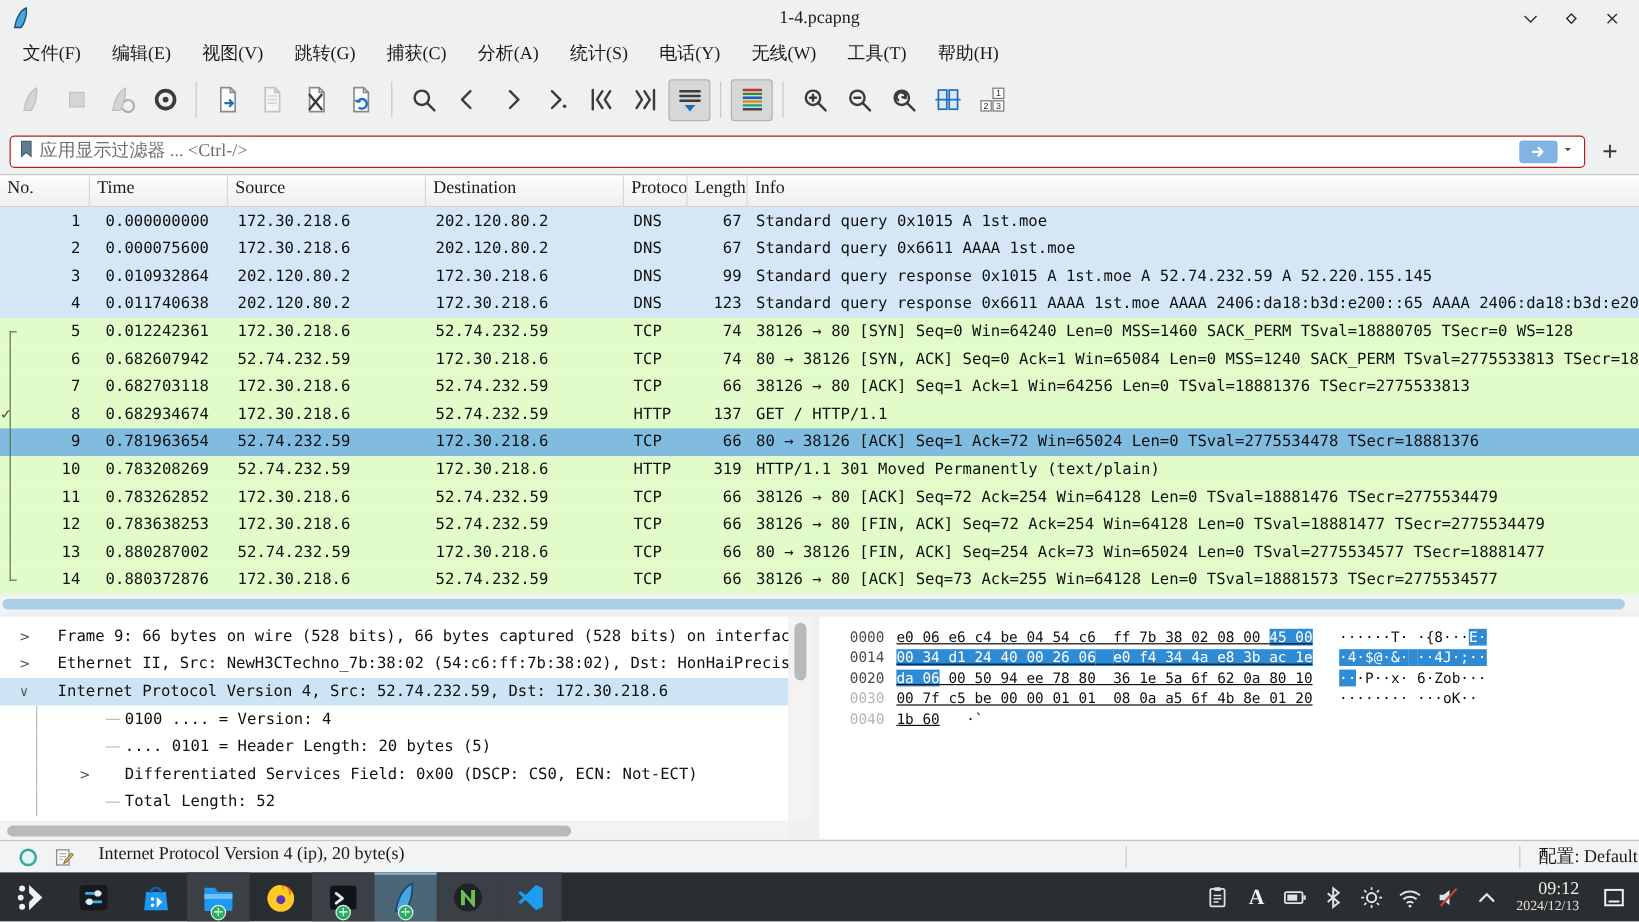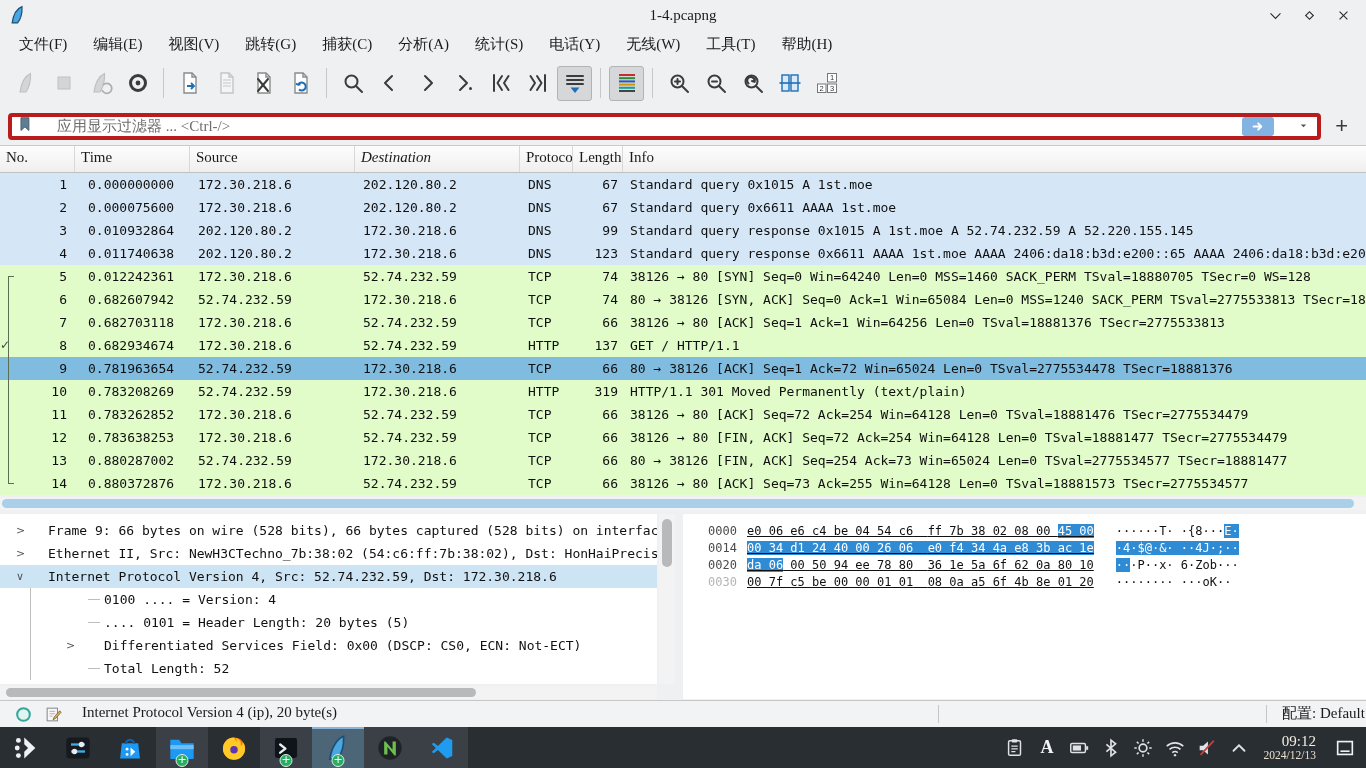--- a/index.html
+++ b/index.html
@@ -20,21 +20,21 @@
 
   
   .toolbar { position:absolute; top:58px; left:0; right:0; height:50px; display:flex; align-items:center; padding-left:8px; }
   .tbtn { width:35px; height:35px; display:flex; align-items:center; justify-content:center; border-radius:3px; margin:0 1px; border:1px solid transparent; }
   .tbtn.pressed { background:#d6d7d9; border-color:#b2b3b5; }
   .tbtn.disabled { opacity:.42; filter:grayscale(1); }
   .tsep { width:1px; height:30px; background:#c6c7c9; margin:0 7px; }
 
   
   .filterbar { position:absolute; top:110px; left:0; right:0; height:33px; display:flex; align-items:center; padding:0 8px; gap:4px; }
-  .finput { flex:1; height:27px; background:#fff; border:4px solid #b91c1c; border-radius:4px; display:flex; align-items:center; padding:0 5px;gap:21px; }
+  .finput { flex:1; height:27px; background:#fff; border:1px solid #b91c1c; border-radius:4px; display:flex; align-items:center; padding:0 5px; }
   .finput input { flex:1; border:none; outline:none; background:transparent; font-family:"Liberation Serif",serif; font-size:15px; color:#333; }
   .finput input::placeholder { color:#6e6e6e; opacity:1; }
   .fapply { width:32px; height:19px; background:#82b4e3; border-radius:3px; display:flex; align-items:center; justify-content:center; margin-right:2px; }
   .fcaret { margin-right:2px; }
   .fplus { font-size:22px; color:#3a3a3a; padding:0 10px 2px 10px; font-family:"Liberation Sans",sans-serif; }
 
   
   .pkheader { position:absolute; top:145px; left:0; right:0; height:28px; background:linear-gradient(#fdfdfd,#efefef);
               border-top:1px solid #c8c9cb; border-bottom:1px solid #bfc0c2; display:flex; font-size:15px; }
   .hcell { border-right:1px solid #d8d8d8; padding:3px 0 0 6px; overflow:hidden; white-space:nowrap; flex:none; }
@@ -352,21 +352,21 @@
           <polygon points="7,10 17,10 12,15" fill="#555"></polygon>
         </svg></span>
   </div>
   <span class="fplus">+</span>
 </div>
 
 <div class="pkheader" id="pkheader">
     <span class="hcell" style="width: 75px;">No.</span>
     <span class="hcell" style="width: 115px;">Time</span>
     <span class="hcell" style="width: 165px;">Source</span>
-    <span class="hcell" style="width: 165px; font-style: italic;">Destination</span>
+    <span class="hcell" style="width: 165px;">Destination</span>
     <span class="hcell" style="width: 53px;">Protocol</span>
     <span class="hcell" style="width: 50px;">Length</span>
     <span class="hcell" style="flex: 1 1 0%; border-right: none;">Info</span>
   </div>
 <div class="pklist" id="pklist">
     <div class="prow dns">
       <span class="gut"></span>
       <span class="cno">1</span>
       <span class="ctime">0.000000000</span>
       <span class="csrc">172.30.218.6</span>
@@ -546,20 +546,21 @@
     <div class="thumb"></div>
   </div>
 <div class="dhscroll">
     <div class="thumb"></div>
   </div>
 <div class="hexpane" id="hexpane">
     <div class="hrow"><span class="hoff">0000</span><span class="hx"><span>e0 06 e6 c4 be 04 54 c6</span><span>  </span><span>ff 7b 38 02 08 00 </span><span class="hl">45 00</span></span><span class="asc"><span>······T·</span><span> </span><span>·{8···</span><span class="hl">E·</span></span></div>
     <div class="hrow"><span class="hoff">0014</span><span class="hx"><span class="hl">00 34 d1 24 40 00 26 06</span><span class="hl">  </span><span class="hl">e0 f4 34 4a e8 3b ac 1e</span></span><span class="asc"><span class="hl">·4·$@·&amp;·</span><span class="hl"> </span><span class="hl">··4J·;··</span></span></div>
     <div class="hrow"><span class="hoff">0020</span><span class="hx"><span class="hl">da 06</span><span> 00 50 94 ee 78 80</span><span>  </span><span>36 1e 5a 6f 62 0a 80 10</span></span><span class="asc"><span class="hl">··</span><span>·P··x·</span><span> </span><span>6·Zob···</span></span></div>
     <div class="hrow"><span class="hoff dim">0030</span><span class="hx"><span>00 7f c5 be 00 00 01 01</span><span>  </span><span>08 0a a5 6f 4b 8e 01 20</span></span><span class="asc"><span>········</span><span> </span><span>···oK·· </span></span></div>
+    <div class="hrow"><span class="hoff dim">0040</span><span class="hx"><span>1b 60</span></span><span class="asc"><span>·`</span></span></div>
   </div>
 
 <div class="statusbar">
   <span class="sico1" id="sico1"><svg width="19" height="19" viewBox="0 0 24 24">
         <circle cx="12" cy="12" r="8" fill="#e2f4f1" stroke="#35a79c" stroke-width="2.6"></circle>
       </svg></span>
   <span class="sico2" id="sico2"><svg width="19" height="19" viewBox="0 0 24 24">
         <rect x="4" y="4" width="13" height="16" fill="#f7f7f7" stroke="#8a8a8a" stroke-width="1.3"></rect>
         <path d="M7,8 h7 M7,11 h7 M7,14 h4" stroke="#b0b0b0" stroke-width="1.2"></path>
         <path d="M20.5,7 l-7.5,8.5 -1.6,3.6 3.6,-1.6 7.5,-8.5 Z" fill="#d9b15e" stroke="#6b5327" stroke-width="1" transform="scale(0.92) translate(1,1)"></path>

